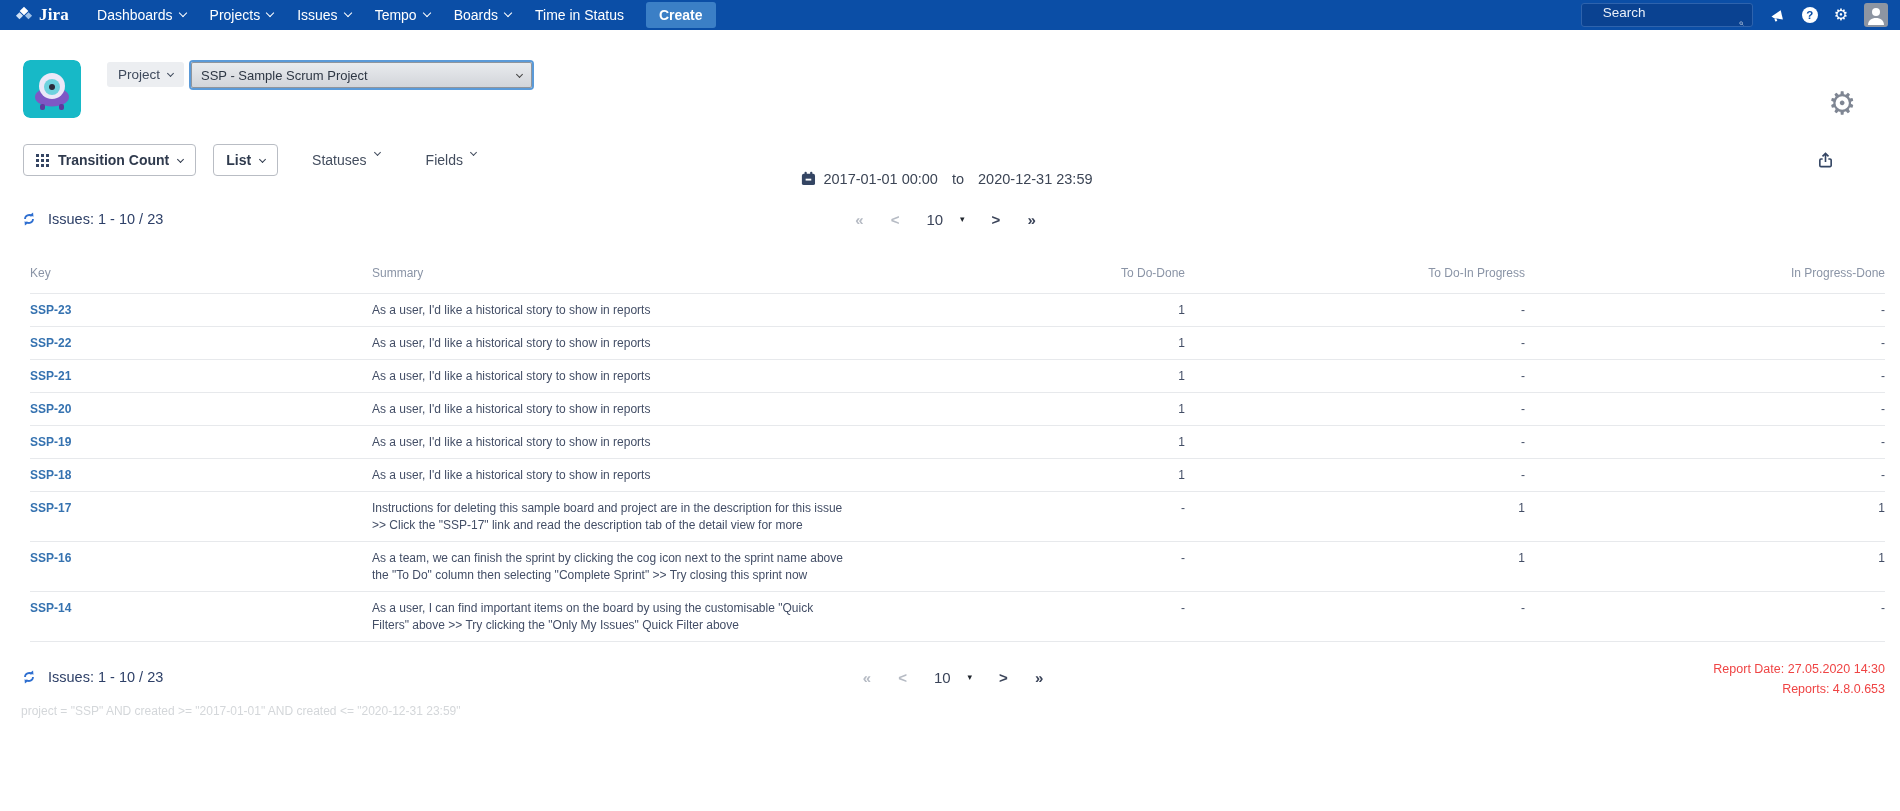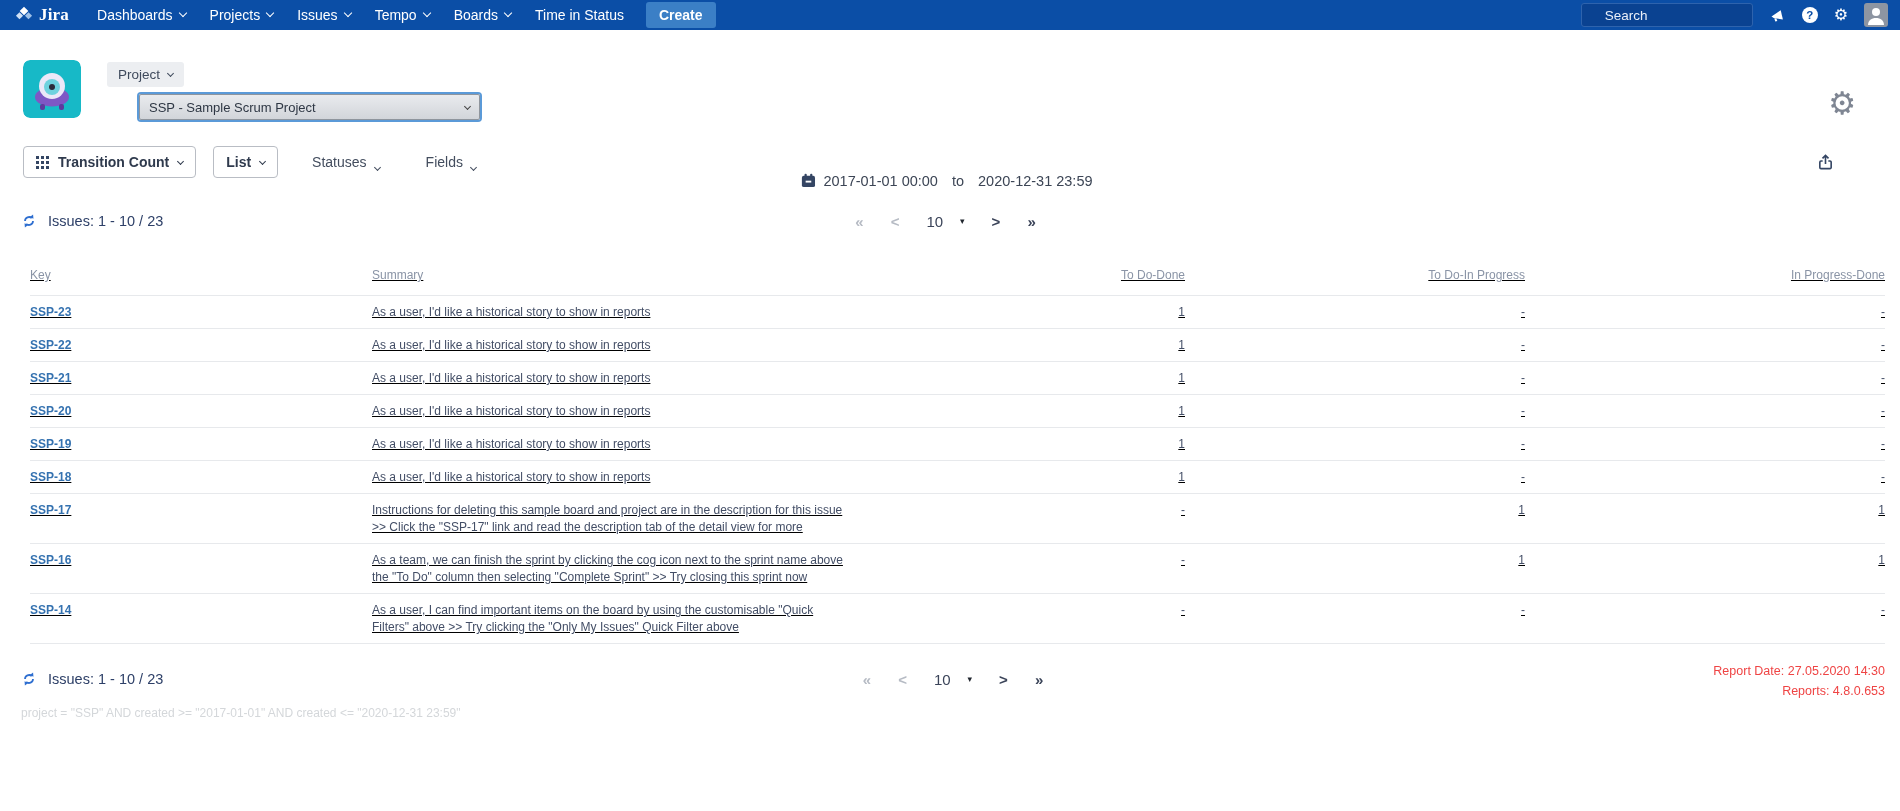--- a/index.html
+++ b/index.html
@@ -19,53 +19,53 @@
               gap:7px; cursor:pointer; white-space:nowrap; }
   .chev { display:inline-block; width:6px; height:6px;
           border-right:1.8px solid currentColor; border-bottom:1.8px solid currentColor;
           transform:rotate(45deg); margin-top:-4px; }
   .create-btn { background:#3b7fc6; border:none; color:#fff; border-radius:3px;
                 padding:5px 13px; font-size:14px; font-weight:700; margin-left:10px;
                 cursor:pointer; font-family:inherit; }
   .nav-right { margin-left:auto; display:flex; align-items:center; gap:16px; }
   .search-box { display:flex; align-items:center; background:#0a4291;
                 border:1px solid #2e63ad; border-radius:3px; height:24px; width:172px;
-                padding:0 21px; }
+                padding:0 3px;flex-direction:column; }
   .search-box input { background:transparent; border:none; outline:none; color:#fff;
                       font-size:13.5px; width:132px; font-family:inherit; }
   .search-box input::placeholder { color:#e9eff8; opacity:1; }
   .search-box svg { margin-left:auto; }
   .nav-icon { display:flex; align-items:center; justify-content:center; cursor:pointer; }
   .gear-glyph { font-family:"DejaVu Sans", sans-serif; font-size:16px; line-height:1; }
   .help-icon { width:16px; height:16px; border-radius:50%; background:#fff; color:#0b4ea6;
                font-size:11.5px; font-weight:700; display:flex; align-items:center;
                justify-content:center; }
   
   .project-header { position:relative; display:flex; padding:30px 30px 0 23px; }
   .proj-avatar { border-radius:7px; flex:0 0 auto; }
-  .ph-mid { margin-left:26px; display:flex; flex-direction:column; gap:7px; padding-top:2px; }
+  .ph-mid { margin-left:26px; display:flex; flex-direction:row; gap:7px; padding-top:2px; }
   .project-chip { background:#eceef1; border-radius:3px; height:25px; padding:0 11px;
                   display:inline-flex; align-items:center; gap:8px; font-size:13.5px;
                   color:#3f4a5c; width:max-content; cursor:pointer; border:none; font-family:inherit; }
   .project-chip .chev { width:5px; height:5px; margin-top:-2px; }
   .project-select { width:341px; height:26px; background:linear-gradient(#e9ebee,#d2d5da);
                     border:1px solid #8f959d; box-shadow:0 0 0 2px #5b9ad8; border-radius:2px;
                     display:flex; align-items:center; padding:0 9px; font-size:13px;
-                    color:#2e3744; cursor:pointer;margin-left:32px; }
+                    color:#2e3744; cursor:pointer; }
   .project-select .chev { margin-left:auto; width:5px; height:5px; color:#444; margin-top:-1px; }
   .big-gear { position:absolute; right:44px; top:58px; font-family:"DejaVu Sans",sans-serif;
               font-size:31px; color:#7f8693; line-height:1; cursor:pointer; }
   
   .toolbar { position:relative; display:flex; align-items:center; margin:26px 30px 0 23px; height:32px; }
   .btn-outline { display:inline-flex; align-items:center; gap:9px; border:1px solid #b9bdc4;
                  border-radius:4px; background:#fff; height:32px; padding:0 12px;
                  font-weight:700; font-size:14px; color:#2f3a4d; cursor:pointer; font-family:inherit; }
   .btn-outline .chev { width:5px; height:5px; margin-top:-2px; }
   .list-btn { margin-left:17px; }
-  .plain-dd { display:inline-flex; align-items:flex-end; gap:8px; font-size:14px; color:#434d5e;
+  .plain-dd { display:inline-flex; align-items:flex-start; gap:8px; font-size:14px; color:#434d5e;
               cursor:pointer; background:none; border:none; font-family:inherit; }
   .statuses-dd { margin-left:28px; }
   .fields-dd { margin-left:34px; }
   .plain-dd .chev { width:5px; height:5px; margin-top:-2px; }
   .date-range { position:absolute; left:50%; transform:translateX(-50%); display:flex;
                 align-items:center; gap:8px; font-size:14.5px; color:#3c4555;margin-top:37px; }
   .date-to { margin:0 6px; }
   .export-btn { position:absolute; right:30px; top:6px; cursor:pointer; background:none; border:none; }
   
   .results-bar { position:relative; display:flex; align-items:center; height:22px; }
@@ -76,21 +76,21 @@
   .pagination { position:absolute; left:50%; transform:translateX(-50%); display:flex;
                 align-items:center; gap:27px; font-size:15px; color:#3b4459; }
   .pg { cursor:pointer; font-weight:600; }
   .pg.disabled { color:#b6bbc4; }
   .pg-size { display:flex; align-items:center; gap:17px; cursor:pointer; }
   .pg-size .tri { font-size:9px; color:#20262e; }
   .report-info { position:absolute; right:0; top:-7px; text-align:right; font-size:12.5px;
                  color:#ef4444; line-height:20px; }
   
   .issues-table { width:1855px; margin:26px 15px 16px 30px; border-collapse:collapse;
-                  table-layout:fixed;text-decoration:underline; }
+                  table-layout:fixed; }
   .issues-table th { font-size:12px; font-weight:400; color:#8a94a6; text-align:left;
                      padding:10px 0 13px; }
   .issues-table th.num, .issues-table td.num { text-align:right; }
   .issues-table thead th { border-bottom:1px solid #e7e9ec; }
   .issues-table td { font-size:12px; color:#434e66; border-bottom:1px solid #e7e9ec;
                      padding:8px 0 7px; vertical-align:top; line-height:17px; }
   .issues-table td.summary { padding-right:10px; }
   .issues-table td.key a { color:#3572b0; text-decoration:none; font-weight:600; }
   
   .query-line { margin:16px 0 0 21px; font-size:12px; color:#d4d7da; }

